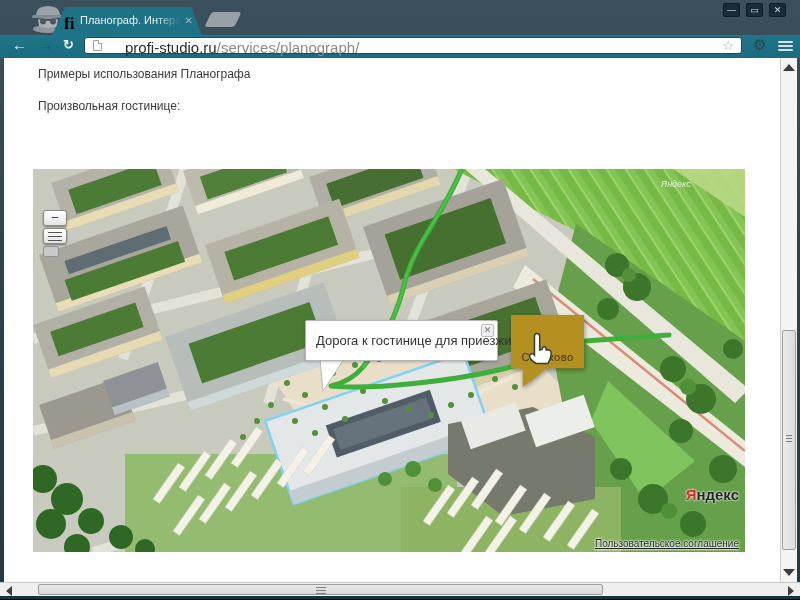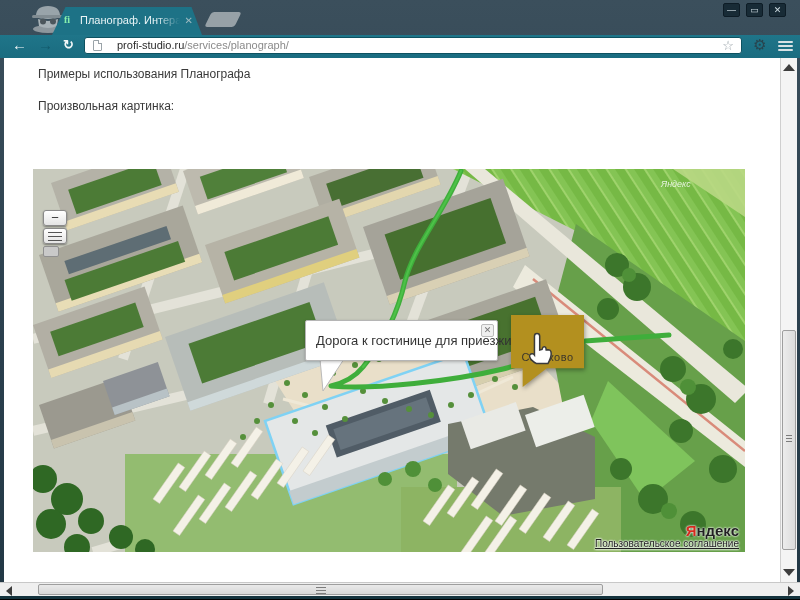--- a/index.html
+++ b/index.html
@@ -10,41 +10,41 @@
   
   .titlebar { position:absolute; left:0; top:0; width:800px; height:35px; }
   .incognito { position:absolute; left:26px; top:2px; width:44px; height:31px; }
   .tab { position:absolute; left:52px; top:7px; width:150px; height:28px;
          background:#1d7286; clip-path:polygon(9% 0,93% 0,100% 100%,0 100%);
          border-radius:7px 7px 0 0; }
   .tab-title { position:absolute; left:28px; top:7px; width:104px; height:15px;
                font-size:11px; color:#eaf4f6; white-space:nowrap; overflow:hidden; }
   .tab-fade { position:absolute; left:104px; top:6px; width:30px; height:17px;
               background:linear-gradient(90deg,rgba(29,114,134,0),#1d7286 80%); }
-  .tab-favicon { position:absolute; left:12px; top:7px; font-size:10px; font-weight:bold;
-                 color:#86efac; font-family:"Liberation Serif",serif; }
+  .tab-favicon { position:absolute; left:12px; top:7px; font-size:17px; font-weight:bold;
+                 color:#000000; font-family:"Liberation Serif",serif; }
   .tab-close { position:absolute; right:9px; top:8px; font-size:10px; color:#9cb9c0; cursor:default; }
   .newtab { position:absolute; left:208px; top:12px; width:30px; height:15px;
             background:#97a1a7; border-radius:3px; transform:skewX(-26deg); }
   .winbtns { position:absolute; top:3px; right:14px; display:flex; gap:6px; }
   .winbtn { width:17px; height:14px; background:#182b36; border:1px solid #0d1c26;
             border-radius:2px; color:#cfdce2; font-size:9px; line-height:12px;
             text-align:center; }
   .toolbar { position:absolute; left:0; top:35px; width:800px; height:23px;
              background:linear-gradient(180deg,#1f7589,#1a6c80); }
   .navbtn { position:absolute; top:1px; font-size:15px; font-weight:bold; color:#f2f7f8; }
   .navbtn.dim { color:#135a6b; }
   .reload { position:absolute; top:2px; font-size:13px; font-weight:bold; color:#f2f7f8; }
   .addressbar { position:absolute; left:84px; top:37px; width:658px; height:17px;
                 background:#fff; border-radius:3px; border:1px solid #0e5261; }
   .page-ico { position:absolute; left:8px; top:2px; width:9px; height:11px;
               border:1px solid #9aa3a8; border-radius:1px; background:#fff; }
   .page-ico::after { content:""; position:absolute; right:-1px; top:-1px; width:3px; height:3px;
                      background:#fff; border-left:1px solid #9aa3a8; border-bottom:1px solid #9aa3a8; }
-  .url { position:absolute; left:32px; top:1px; font-size:11px; color:#2b2b2b; white-space:nowrap; }
+  .url { position:absolute; left:40px; top:1px; font-size:15px; color:#2b2b2b; white-space:nowrap; }
   .url .path { color:#8a8a8a; }
   .star { position:absolute; right:7px; top:0px; font-size:13px; color:#98a2a8; }
   .gear { position:absolute; left:753px; top:36px; font-size:15px; color:#28444e; }
   .menu-ico { position:absolute; left:778px; top:41px; width:15px; height:11px; }
   .menu-ico i { display:block; height:2px; background:#d8e2e5; margin-bottom:2px; border-radius:1px; }
 
   
   .content { position:absolute; left:4px; top:58px; width:776px; height:524px;
              background:#fff; overflow:hidden;padding-left:33px; }
   .p-small { position:absolute; left:34px; font-size:12px; color:#3a3a3a; }
@@ -82,21 +82,21 @@
                  font-size:30px; font-weight:bold; letter-spacing:-1px; }
   .marker-logo .s { color:#d9d7c7; } .marker-logo .k { color:#46413a; }
   .marker-label { position:absolute; left:0; width:73px; top:36px; text-align:center;
                   font-size:11px; color:#3c372b; letter-spacing:.5px; }
   .cursor { position:absolute; left:492px; top:163px; }
   .attlearn { position:absolute; right:6px; bottom:3px; text-align:right; }
   .ylogo { font-size:15px; font-weight:bold; color:#222;
            text-shadow:0 0 2px #fff,0 0 2px #fff; line-height:14px; }
   .ylogo .ya { color:#d52b1e; }
   .ylink { font-size:10px; color:#222; text-decoration:underline;
-           text-shadow:0 0 2px #fff,0 0 2px #fff,0 0 2px #fff; }
+           text-shadow:0 0 2px #fff,0 0 2px #fff,0 0 2px #fff;margin-top:36px; }
 
   
   .vscroll { position:absolute; left:780px; top:58px; width:17px; height:524px;
              background:#f4f4f4; border-left:1px solid #cfcfcf; }
   .varrow { position:absolute; left:2px; width:12px; height:8px; }
   .tri-up { border-left:6px solid transparent; border-right:6px solid transparent;
             border-bottom:7px solid #3d3d3d; width:0; }
   .tri-dn { border-left:6px solid transparent; border-right:6px solid transparent;
             border-top:7px solid #3d3d3d; width:0; }
   .vthumb { position:absolute; left:1px; top:272px; width:14px; height:220px;
@@ -156,21 +156,21 @@
 </div>
 <span class="gear">⚙</span>
 <div class="menu-ico">
     <i></i>
     <i></i>
     <i></i>
   </div>
 
 <div class="content">
   <div class="p-small p1">Примеры использования Планографа</div>
-  <div class="p-small p2">Произвольная картинка:</div>
+  <div class="p-small p2">Произвольная гостинице:</div>
 
   <div class="map">
     <svg class="art" width="712" height="383" viewBox="0 0 712 383">
       <defs>
         <pattern id="fld" width="16" height="16" patternUnits="userSpaceOnUse" patternTransform="rotate(57)">
           <rect width="16" height="16" fill="#84c454"></rect>
           <rect width="16" height="8" fill="#76b945"></rect>
           <rect y="14" width="16" height="2" fill="#9fd36c"></rect>
         </pattern>
       </defs>

